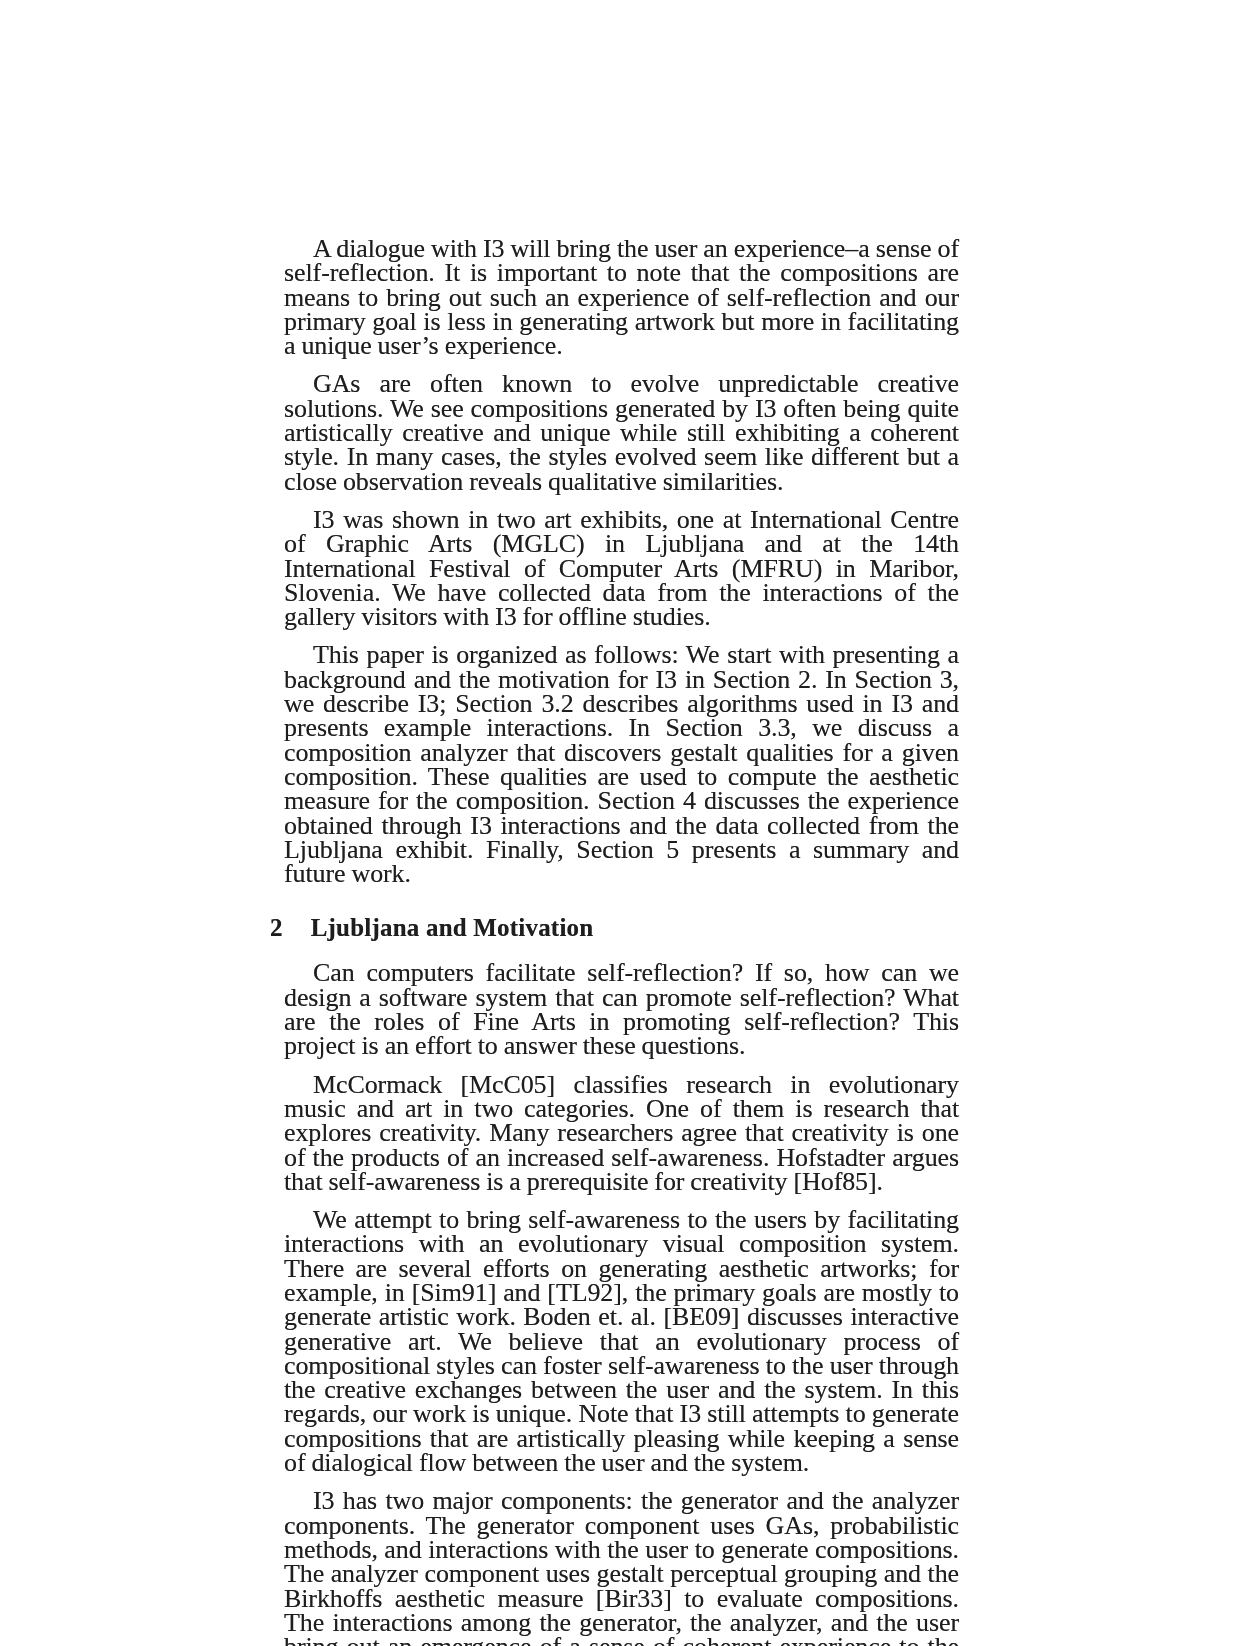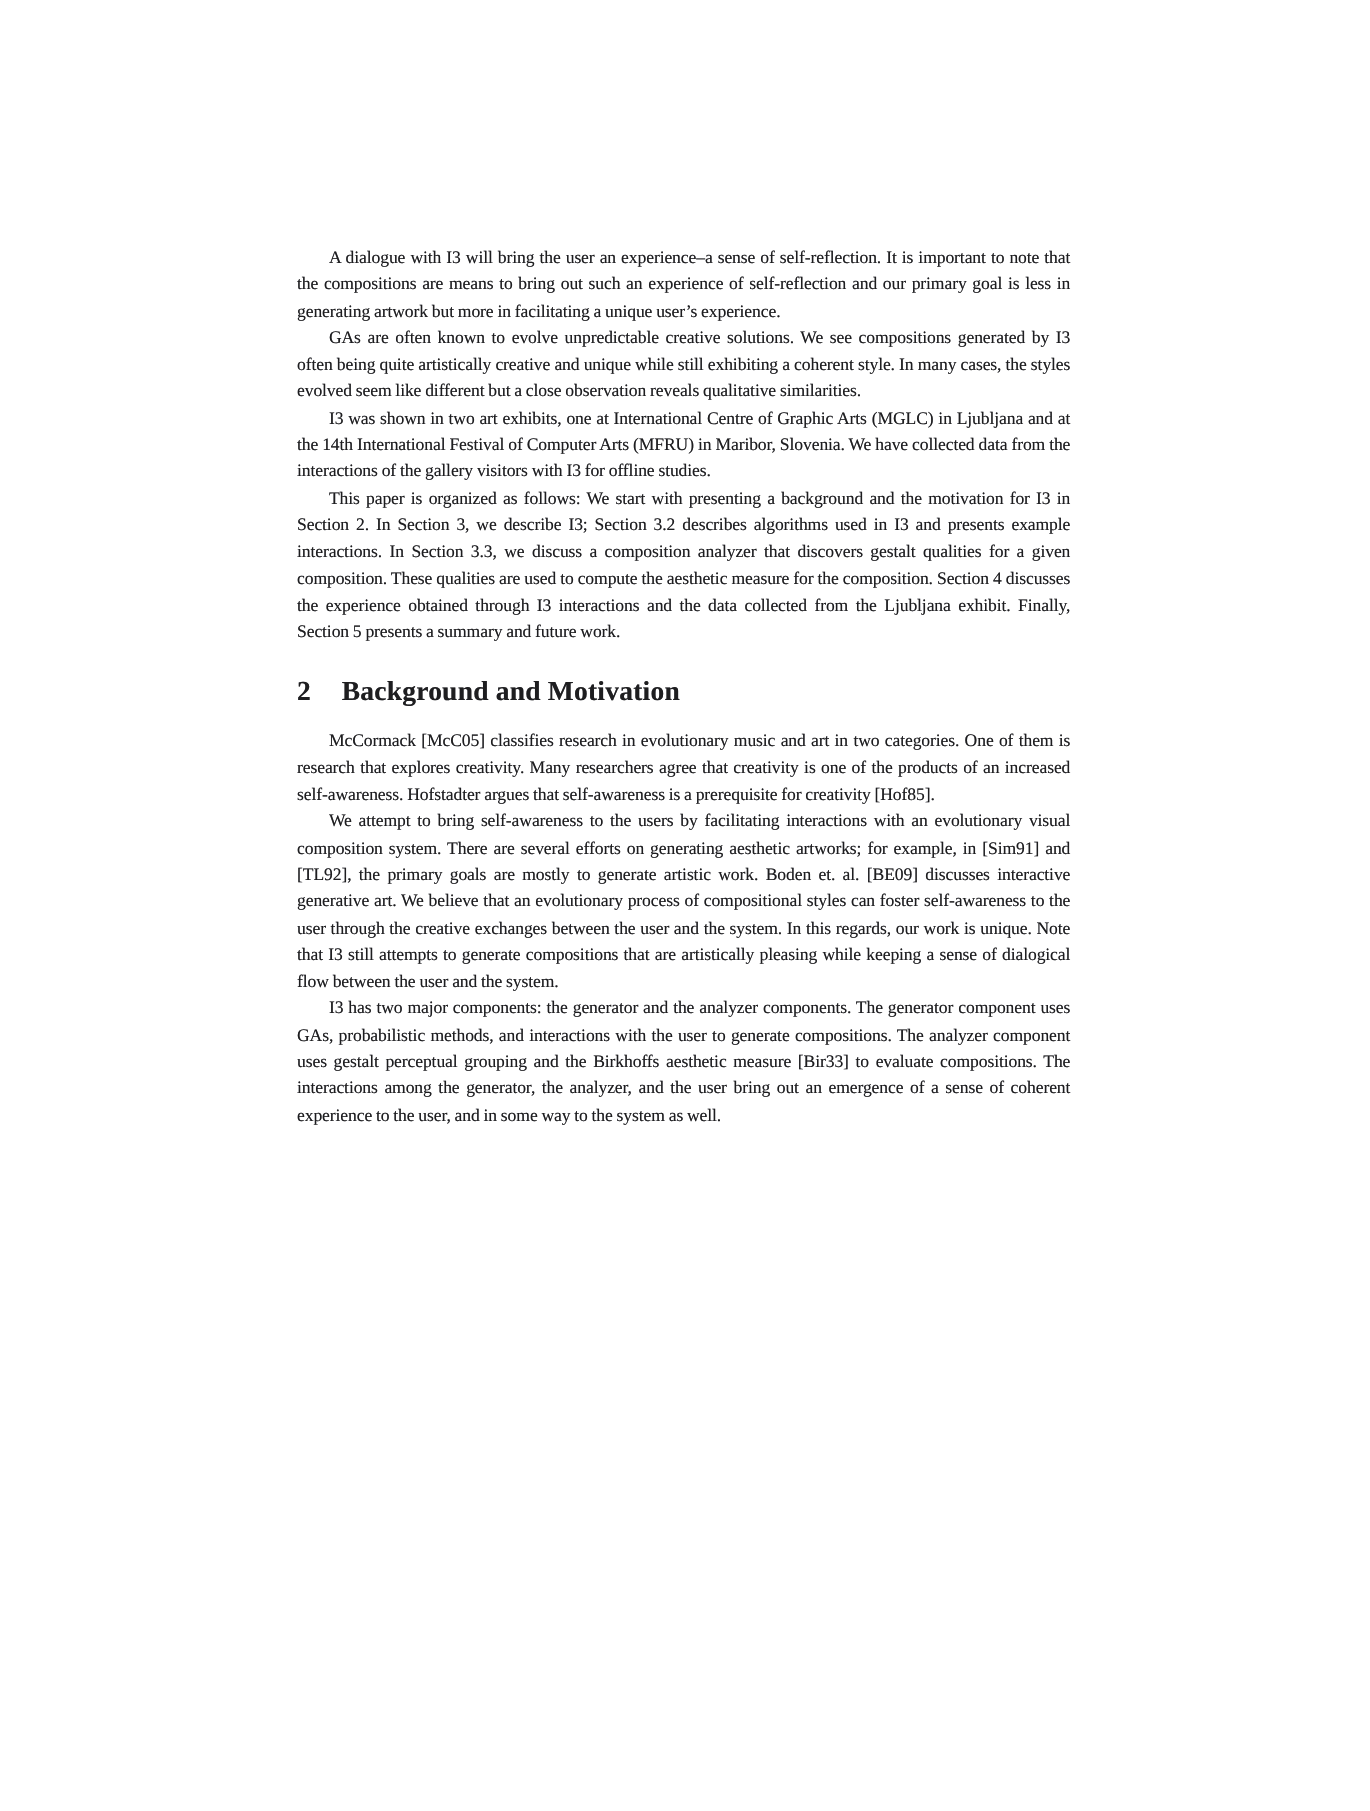--- a/index.html
+++ b/index.html
@@ -20,23 +20,23 @@
     background: var(--page-bg, #ffffff);
   }
   .text-block {
     position: absolute;
     left: 270px;
     top: 223px;
     width: 703px;
     color: var(--text-color, #1e1e20);
   }
   .para {
-    margin: 0;
+    margin: 14px;
     padding: 0;
-    font-size: 16px;
+    font-size: 26px;
     line-height: 24.3px;
     text-align: justify;
     text-indent: 29px;
     letter-spacing: -0.1px;
     word-spacing: -0.4px;
     text-shadow: 0 0 0.5px rgba(20, 20, 30, 0.55);
   }
   .italic {
   }
   .section-heading {
@@ -59,21 +59,22 @@
 <main class="sheet">
   <section class="text-block">
     <div id="intro-paragraphs">
         <p class="para"><span>A dialogue with I3 will bring the user an experience–a sense of self-reflection. It is important to note that the compositions are means to bring out such an experience of self-reflection and our primary goal is less in generating artwork but more in facilitating a unique user’s experience.</span></p>
         <p class="para"><span>GAs are often known to evolve unpredictable creative solutions. We see compositions generated by I3 often being quite artistically creative and unique while still exhibiting a coherent style. In many cases, the styles evolved seem like different but a close observation reveals qualitative similarities.</span></p>
         <p class="para"><span>I3 was shown in two art exhibits, one at International Centre of Graphic Arts (MGLC) in Ljubljana and at the 14th International Festival of Computer Arts (MFRU) in Maribor, Slovenia. We have collected data from the interactions of the gallery visitors with I3 for offline studies.</span></p>
         <p class="para"><span>This paper is organized as follows: We start with presenting a background and the motivation for I3 in Section 2. In Section 3, we describe I3; Section 3.2 describes algorithms used in I3 and presents example interactions. In Section 3.3, we discuss a composition analyzer that discovers gestalt qualities for a given composition. These qualities are used to compute the aesthetic measure for the composition. Section 4 discusses the experience obtained through I3 interactions and the data collected from the Ljubljana exhibit. Finally, Section 5 presents a summary and future work.</span></p>
       </div>
     <h2 class="section-heading">
       <span class="section-number">2</span>
-      <span class="section-title">Background and Motivation</span>
+      <span class="section-title">Ljubljana and Motivation</span>
     </h2>
     <div id="section-paragraphs">
+        <p class="para"><span>Can computers facilitate self-reflection? If so, how can we design a software system that can promote self-reflection? What are the roles of Fine Arts in promoting self-reflection? This project is an effort to answer these questions.</span></p>
         <p class="para"><span>McCormack [McC05] classifies research in evolutionary music and art in two categories. One of them is research that explores creativity. Many researchers agree that creativity is one of the products of an increased self-awareness. Hofstadter argues that self-awareness is a prerequisite for creativity [Hof85].</span></p>
         <p class="para"><span>We attempt to bring self-awareness to the users by facilitating interactions with an evolutionary visual composition system. There are several efforts on generating aesthetic artworks; for example, in [Sim91] and [TL92], the primary goals are mostly to generate artistic work. Boden et. al. [BE09] discusses interactive generative art. We believe that an evolutionary process of compositional styles can foster self-awareness to the user through the creative exchanges between the user and the system. In this regards, our work is unique. Note that I3 still attempts to generate compositions that are artistically pleasing while keeping a sense of dialogical flow between the user and the system.</span></p>
         <p class="para"><span>I3 has two major components: the </span><span class="italic">generator</span><span> and the </span><span class="italic">analyzer</span><span> components. The generator component uses GAs, probabilistic methods, and interactions with the user to generate compositions. The analyzer component uses gestalt perceptual grouping and the Birkhoffs aesthetic measure [Bir33] to evaluate compositions. The interactions among the generator, the analyzer, and the user bring out an emergence of a sense of coherent experience to the user, and in some way to the system as well.</span></p>
       </div>
   </section>
 </main>
 
 </body></html>

